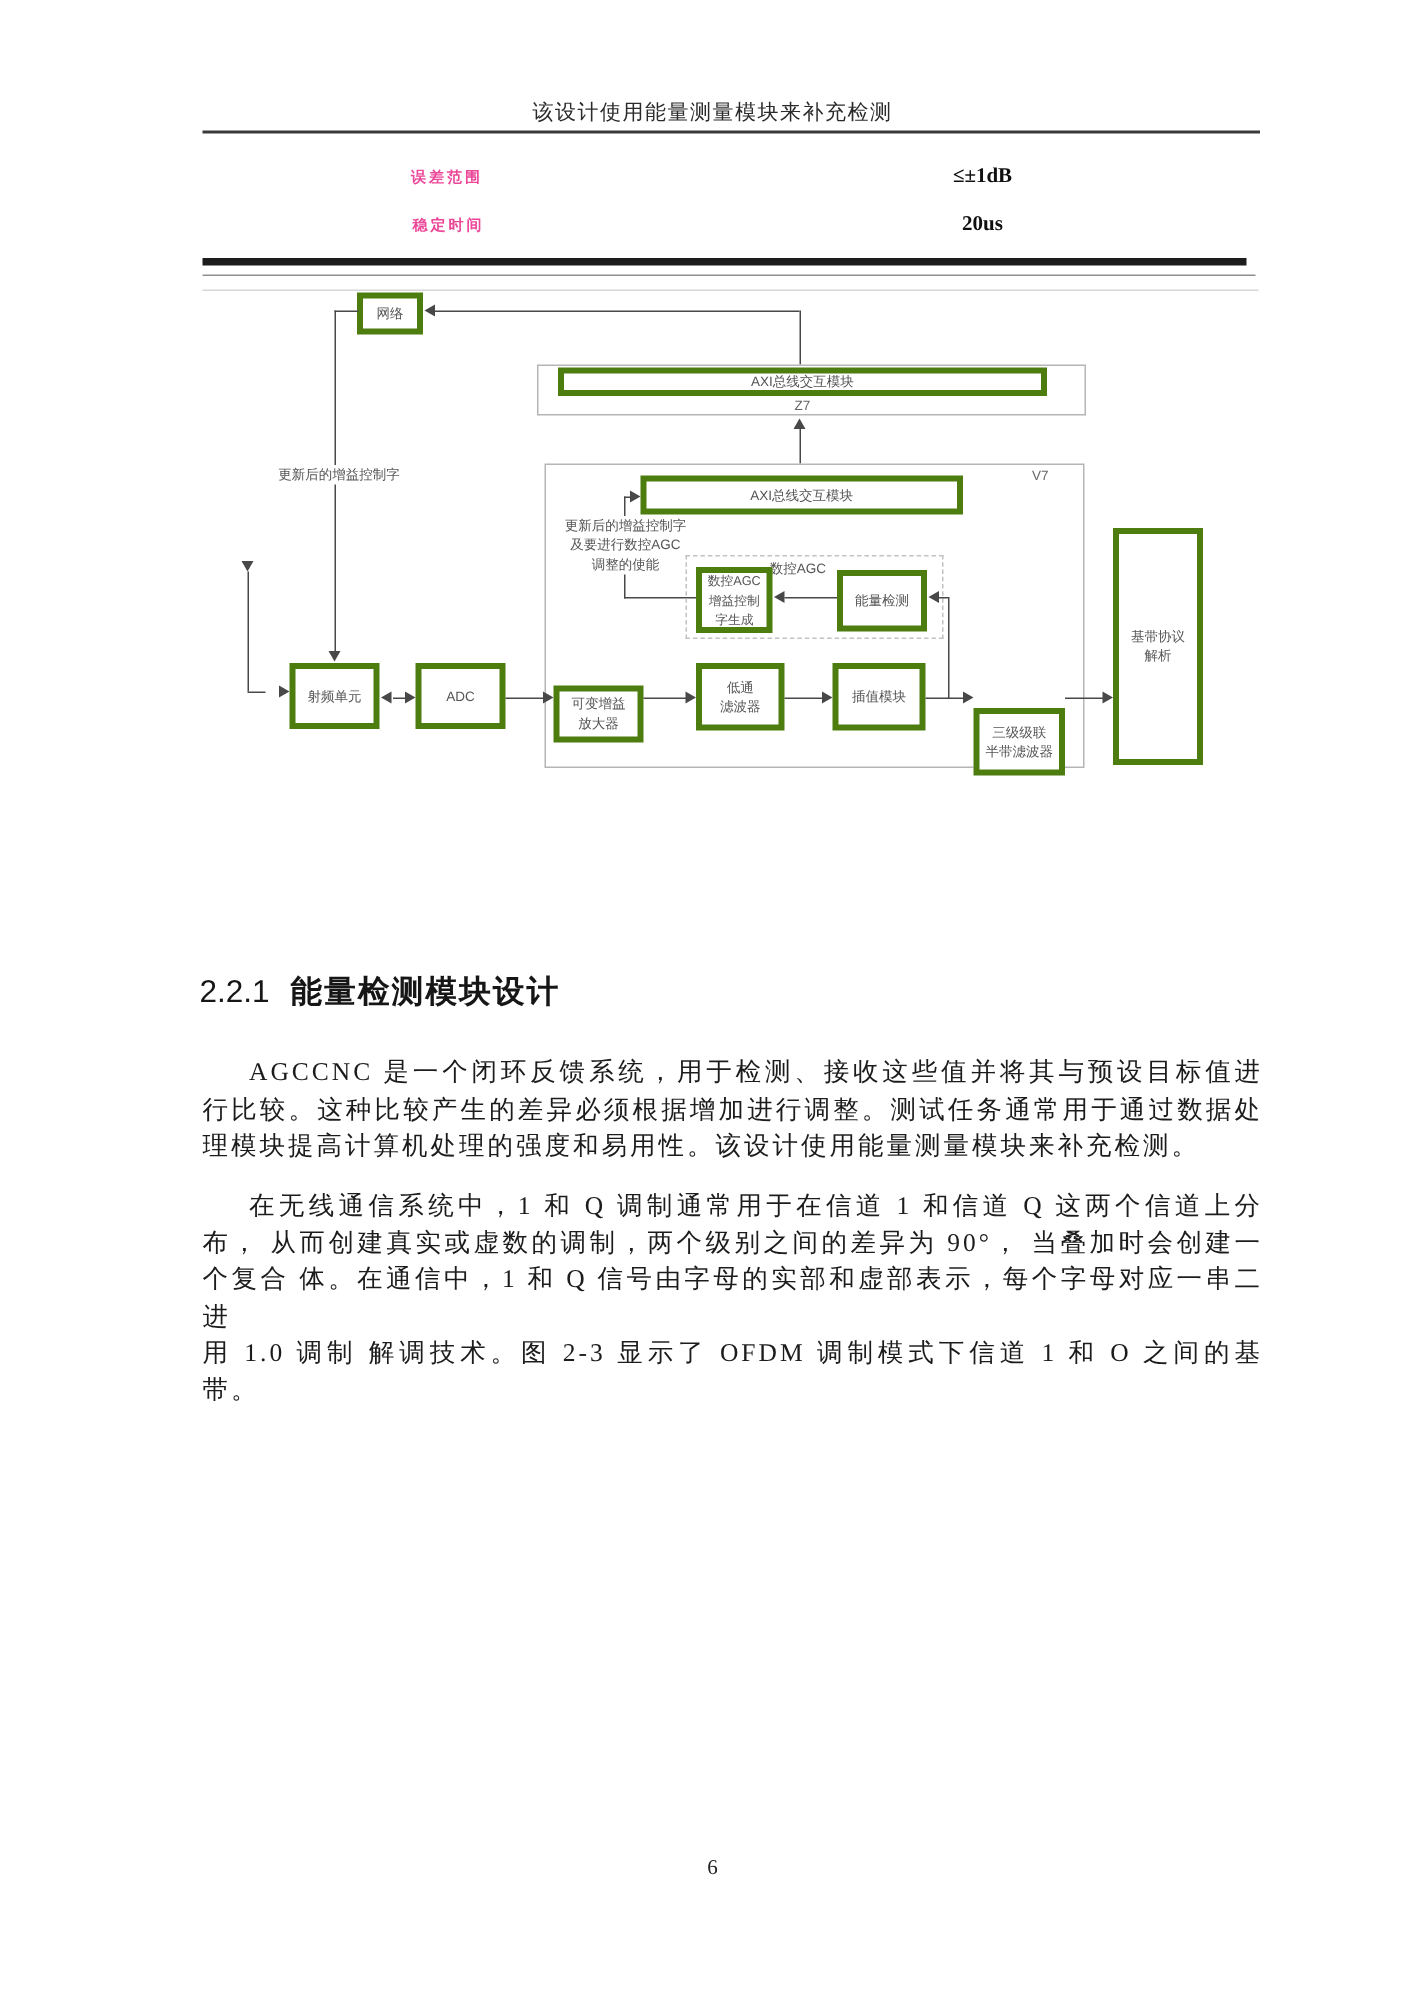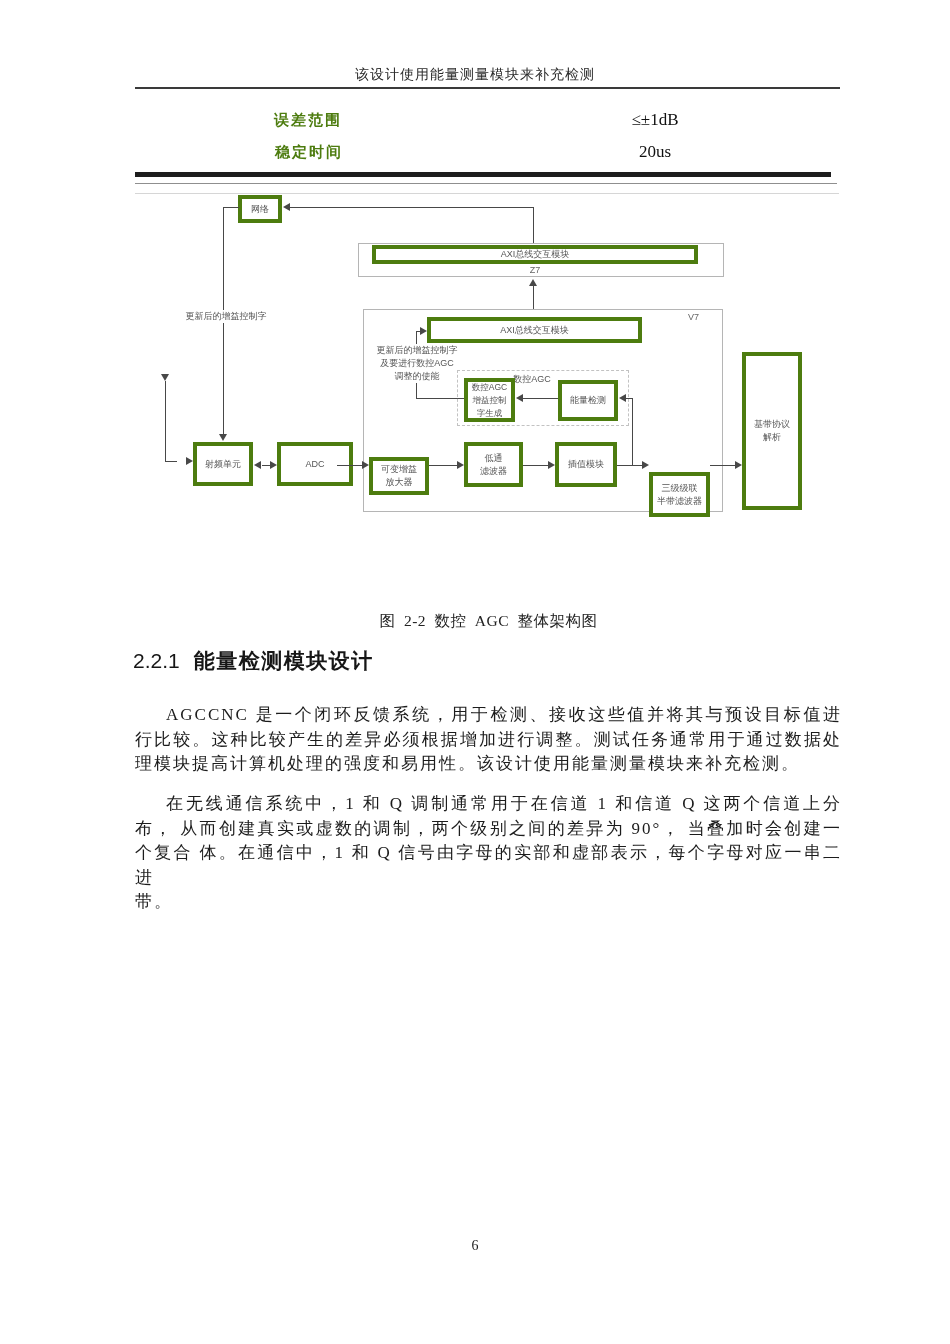--- a/index.html
+++ b/index.html
@@ -6,22 +6,22 @@
   .page{
     position:relative;width:950px;height:1344px;margin:0 auto;background:#ffffff;
     font-family:"Liberation Serif","DejaVu Serif",serif;color:#1c1c1c;overflow:hidden;
   }
   
   .hdr-title{position:absolute;left:0;top:66px;width:950px;text-align:center;
     font-size:14px;letter-spacing:1px;color:#2a2a2a;}
   .rule{position:absolute;background:#3c3c3c;}
   .rule.hdr{left:135px;top:87px;width:705px;height:2px;background:#3a3a3a;}
   
-  .t-label{position:absolute;font-size:15px;font-weight:600;letter-spacing:2px;color:#4d7c0f;}
-  .t-value{position:absolute;width:110px;text-align:center;font-size:17px;font-weight:normal;color:#101010;}
+  .t-label{position:absolute;font-size:10px;font-weight:600;letter-spacing:2px;color:#ec4899;}
+  .t-value{position:absolute;width:110px;text-align:center;font-size:14px;font-weight:bold;color:#101010;}
   .rule.thick{left:135px;top:172px;width:696px;height:5px;background:#1d1d1d;}
   .rule.thin{left:135px;top:183px;width:702px;height:1px;background:#8f8f8f;}
   .rule.faint{left:135px;top:193px;width:704px;height:1px;background:#d6d6d6;}
   
   .fig{position:absolute;left:0;top:0;width:950px;height:620px;}
   .dbox{position:absolute;border:4px solid #4d7c0f;background:#fff;color:#555;
     font-family:"Liberation Sans","DejaVu Sans",sans-serif;font-size:9px;line-height:13px;
     display:flex;flex-direction:column;align-items:center;justify-content:center;
     text-align:center;box-sizing:border-box;}
   .dframe{position:absolute;border:1px solid #b5b5b5;background:#fff;box-sizing:border-box;}
@@ -121,21 +121,21 @@
     </div>
     <div class="ah ah-l" style="left:516px;top:394px;"></div>
     <div class="dline" style="left:523px;top:398px;width:35px;height:1px;"></div>
     <div class="ah ah-l" style="left:619px;top:394px;"></div>
     <div class="dline" style="left:626px;top:398px;width:6px;height:1px;"></div>
     <div class="dline" style="left:632px;top:398px;width:1px;height:68px;"></div>
 
     <div class="dbox" style="left:193px;top:442px;width:60px;height:44px;">
       <span>射频单元</span>
     </div>
-    <div class="dbox" style="left:277px;top:442px;width:76px;height:44px;">
+    <div class="dbox" style="left:277px;top:442px;width:60px;height:44px;">
       <span>ADC</span>
     </div>
     <div class="dbox" style="left:369px;top:457px;width:60px;height:38px;">
       <div>可变增益</div>
       <div>放大器</div>
     </div>
     <div class="dbox" style="left:464px;top:442px;width:59px;height:45px;">
       <div>低通</div>
       <div>滤波器</div>
     </div>
@@ -164,34 +164,34 @@
     <div class="dline" style="left:523px;top:465px;width:26px;height:1px;"></div>
     <div class="ah ah-r" style="left:548px;top:461px;"></div>
 
     <div class="dline" style="left:617px;top:465px;width:26px;height:1px;"></div>
     <div class="ah ah-r" style="left:642px;top:461px;"></div>
 
     <div class="dline" style="left:710px;top:465px;width:26px;height:1px;"></div>
     <div class="ah ah-r" style="left:735px;top:461px;"></div>
   </div>
 
-  <div class="caption">图 2-2 数控 AGC 整体架构图</div>
 
   <div class="heading">
     <span class="hnum">2.2.1</span><span class="htitle">能量检测模块设计</span>
   </div>
 
   <div class="para" style="top:703px;">
     <div class="jline first">AGCCNC 是一个闭环反馈系统，用于检测、接收这些值并将其与预设目标值进</div>
     <div class="jline">行比较。这种比较产生的差异必须根据增加进行调整。测试任务通常用于通过数据处</div>
     <div class="jline last">理模块提高计算机处理的强度和易用性。该设计使用能量测量模块来补充检测。</div>
   </div>
 
   <div class="para" style="top:792px;">
     <div class="jline first">在无线通信系统中，1 和 Q 调制通常用于在信道 1 和信道 Q 这两个信道上分</div>
     <div class="jline">布， 从而创建真实或虚数的调制，两个级别之间的差异为 90°， 当叠加时会创建一</div>
     <div class="jline">个复合 体。在通信中，1 和 Q 信号由字母的实部和虚部表示，每个字母对应一串二进</div>
+    <div class="jline">用 1.0 调制 解调技术。图 2-3 显示了 OFDM 调制模式下信道 1 和 O 之间的基</div>
     <div class="jline last">带。</div>
   </div>
 
   <div class="pagenum">6</div>
 
 </div>
 
 </body></html>

